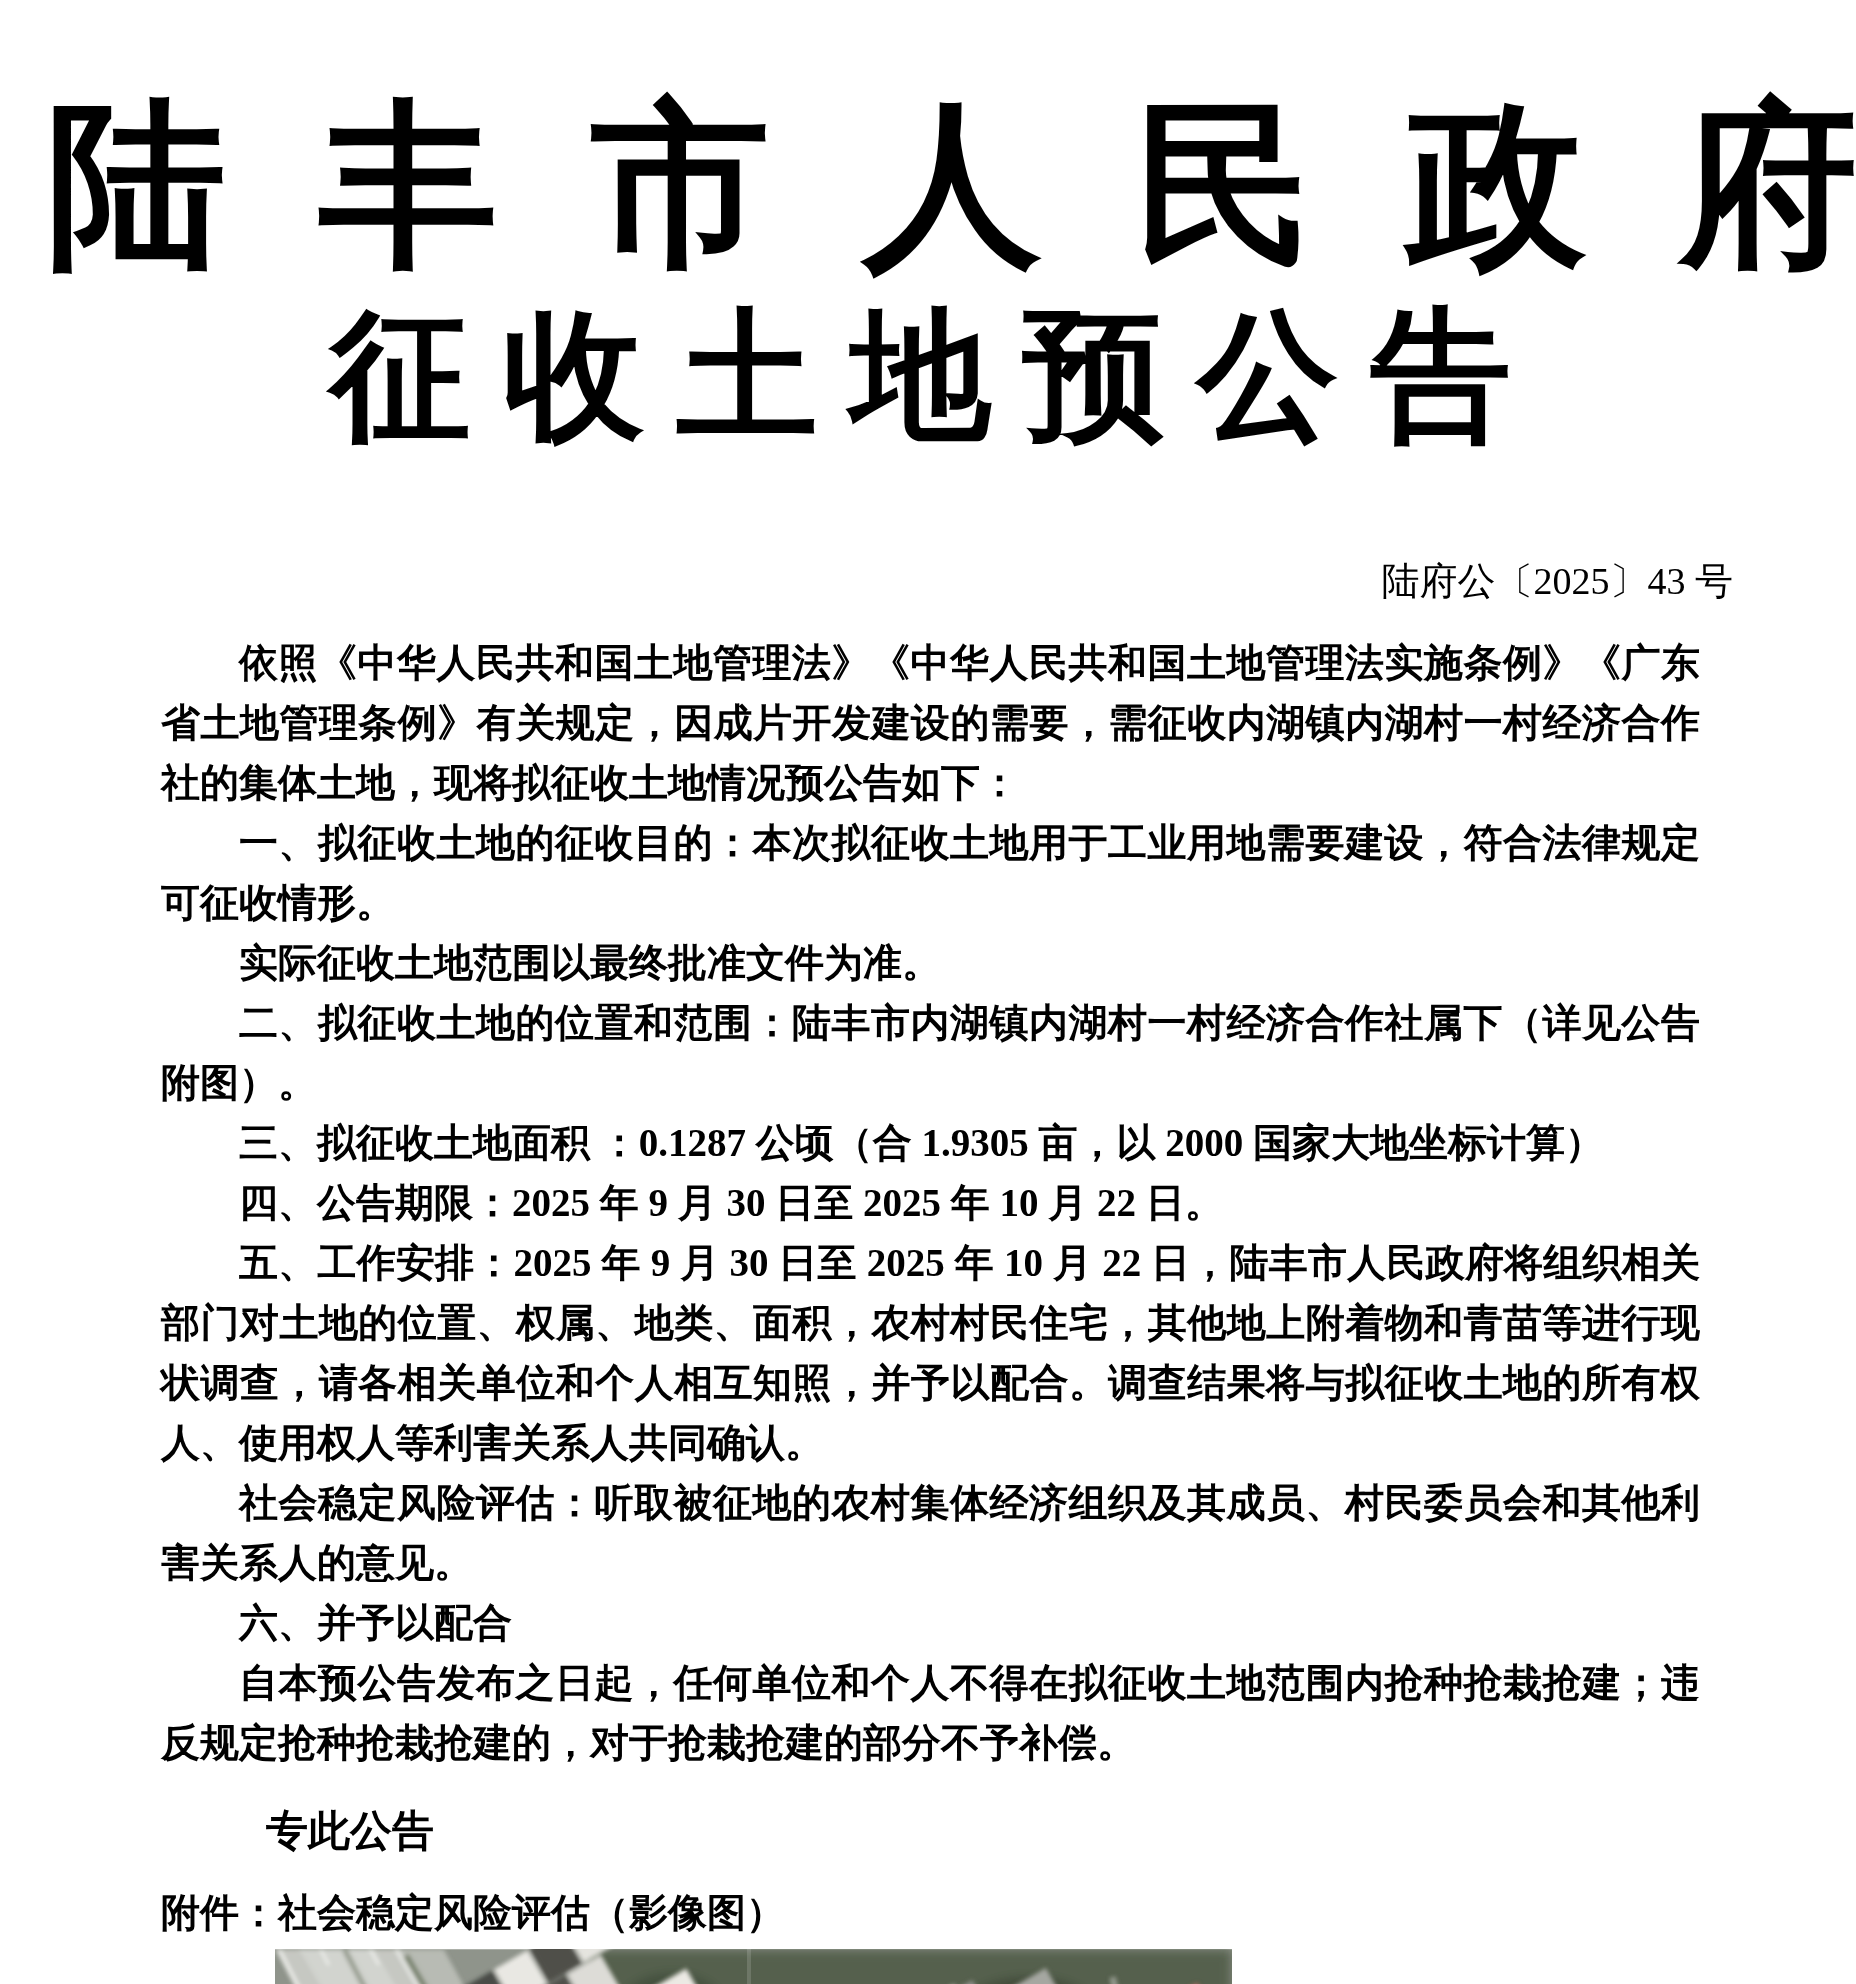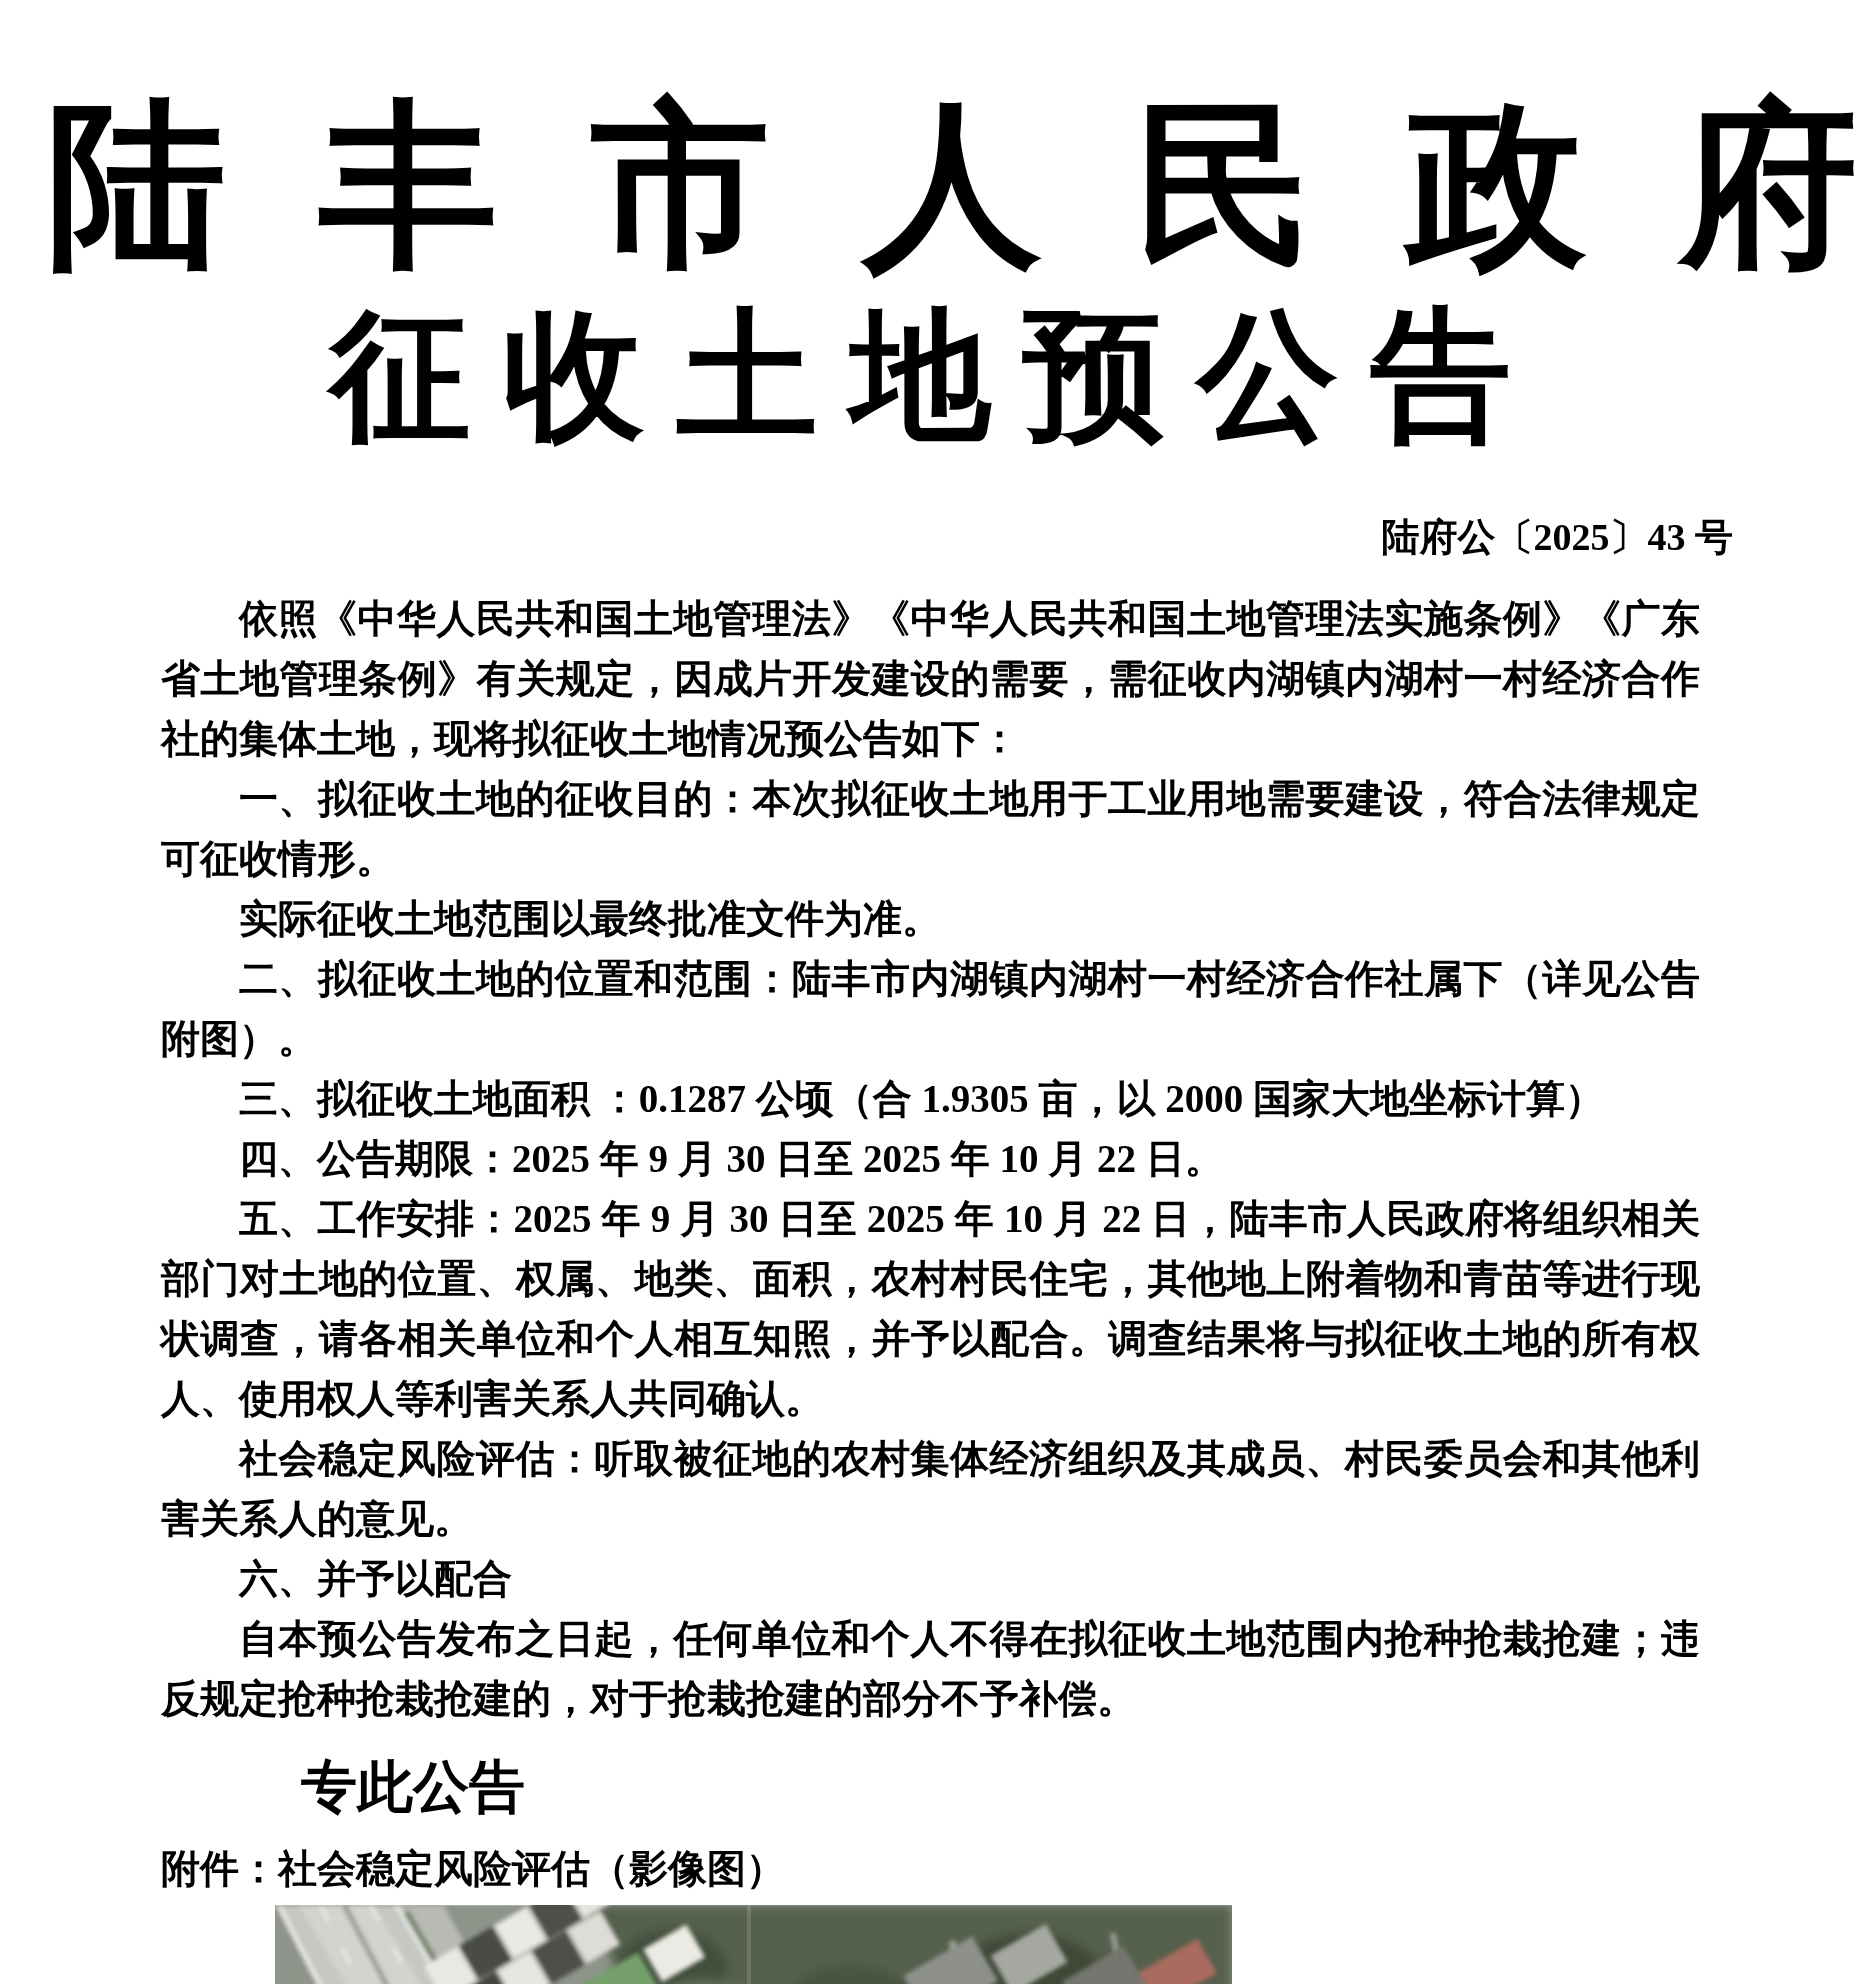--- a/index.html
+++ b/index.html
@@ -28,40 +28,40 @@
     margin:30px 0 0 0;
     text-align:center;
     font-size:141px;
     line-height:1.0;
     font-weight:bold;
     letter-spacing:0.23em;
     text-indent:0.115em;
     white-space:nowrap;
   }
   .docnum{
-    margin-top:68px;
+    margin-top:112px;
     padding-right:124px;
     text-align:right;
     font-size:38px;
     line-height:1.2;
-    font-weight:bold;
+    font-weight:normal;
   }
   .bodytext{
     margin-top:28px;
     padding:0 157px 0 161px;
     font-size:39px;
     line-height:60px;
     font-weight:bold;
     text-align:justify;
   }
   .para{margin:0;text-indent:2em;}
   .closing{
     margin:28px 0 0 0;
     text-indent:2.5em;
-    font-size:56px;
+    font-size:42px;
     line-height:60px;
     font-weight:bold;
     font-family:Liberation Serif, serif;
   }
   .attachment{margin:22px 0 0 0;text-indent:0;}
   .map-wrap{
     margin:6px 0 0 275px;
     width:957px;
     height:538px;
     line-height:0;

